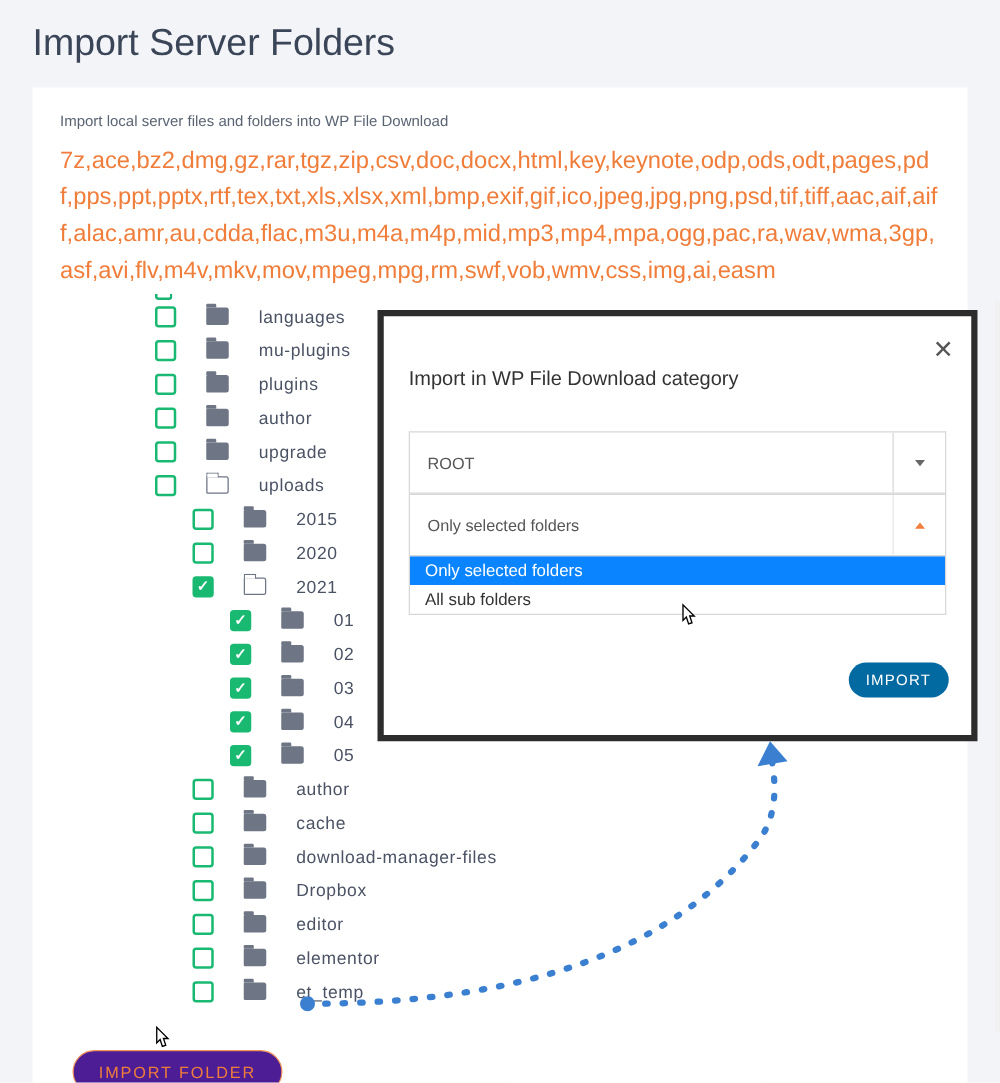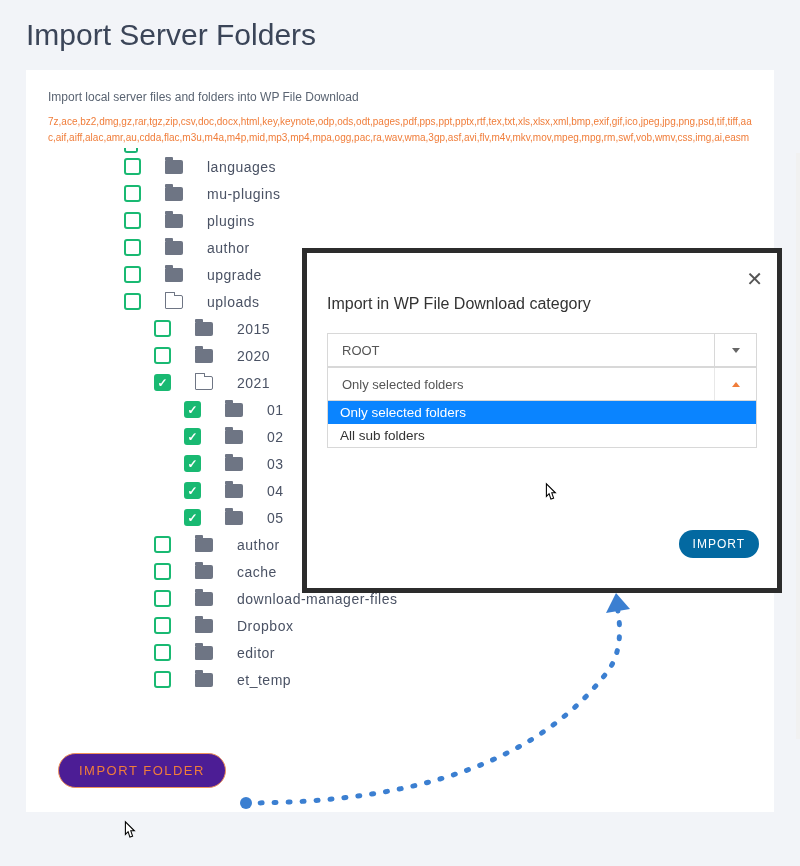--- a/index.html
+++ b/index.html
@@ -24,21 +24,21 @@
     background: #fff;
     padding: 20px 22px 24px 22px;
     position: relative;
   }
   .desc {
     font-size: 12px;
     color: #5a6472;
     margin-bottom: 10px;
   }
   .exts {
-    font-size: 10px;
+    font-size: 19px;
     color: #f07d3a;
     line-height: 1.55;
     word-break: break-all;
     margin-bottom: 8px;
   }
   .tree-wrap {
     position: relative;
     height: 586px;
     margin-left: 76px;
   }
@@ -166,32 +166,32 @@
     right:14px; top:14px;
     font-size:20px;
     color:#555;
     cursor:pointer;
   }
   .modal h3 {
     font-size:16px;
     font-weight:500;
     color:#333;
     margin-top:24px;
-    margin-bottom:20px;
+    margin-bottom:32px;
   }
   .modal h4 {
     font-size:15px;
     font-weight:500;
     color:#333;
     margin-top:22px;
     margin-bottom:16px;
   }
   .select-box {
     border:1px solid #d8d8d8;
-    height:34px;
+    height:50px;
     display:flex;
     align-items:center;
     position:relative;
   }
   .select-box .val {
     padding-left:14px;
     font-size:13px;
     color:#555;
   }
   .select-box .dd {
@@ -351,20 +351,25 @@
           </div>
           <div class="tree-row indent1">
             <span class="chk"></span>
             <span class="fld-icon closed"></span>
             <span class="lbl">Dropbox</span>
           </div>
           <div class="tree-row indent1">
             <span class="chk"></span>
             <span class="fld-icon closed"></span>
             <span class="lbl">editor</span>
+          </div>
+          <div class="tree-row indent1">
+            <span class="chk"></span>
+            <span class="fld-icon closed"></span>
+            <span class="lbl">elementor</span>
           </div>
           <div class="tree-row indent1">
             <span class="chk"></span>
             <span class="fld-icon closed"></span>
             <span class="lbl">et_temp</span>
           </div>
         </div>
       <div class="scrollbar">
         <div class="thumb-top"></div>
         <div class="thumb-bot"></div>

